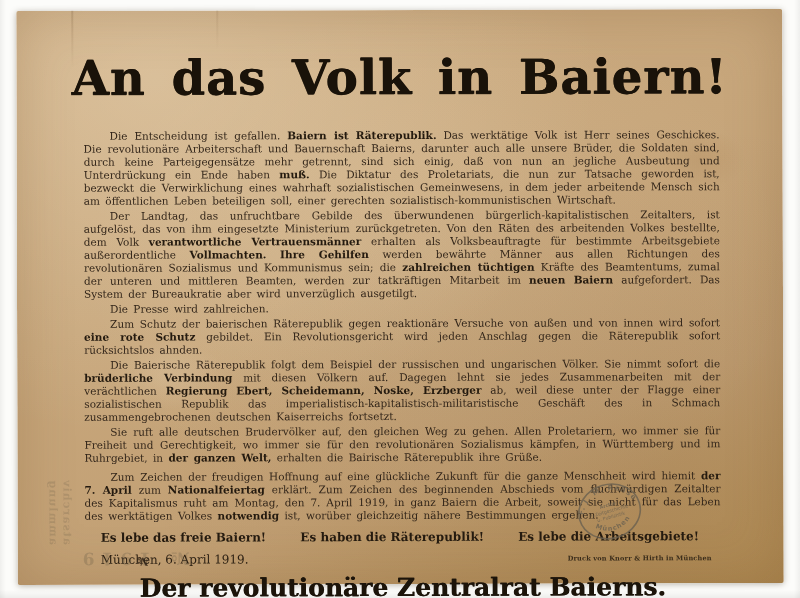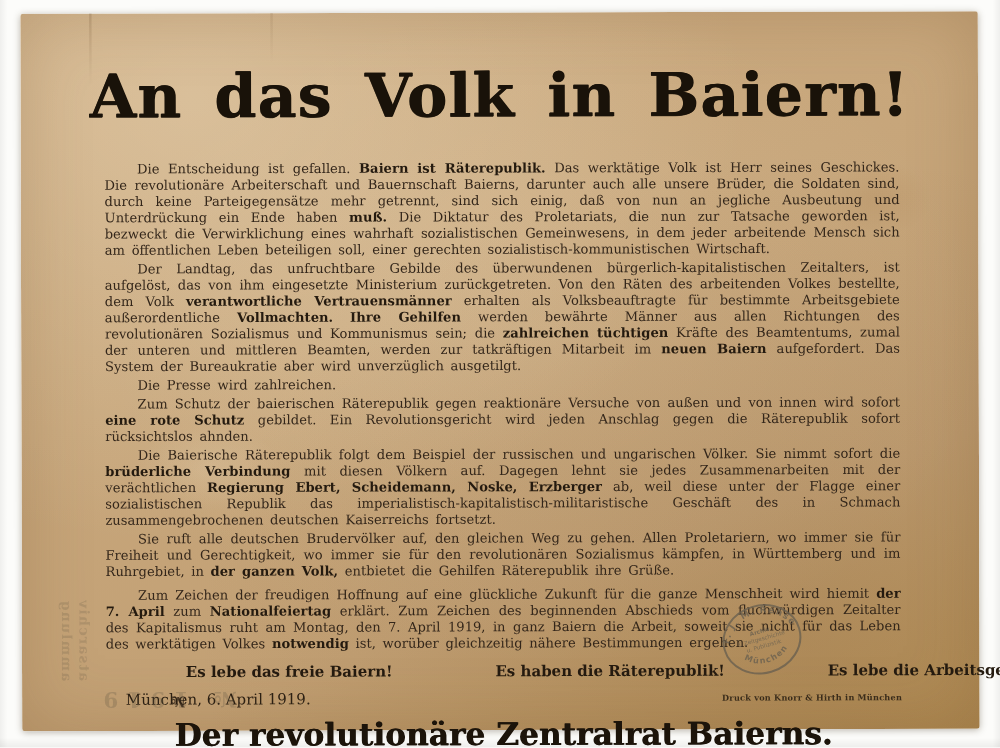--- a/index.html
+++ b/index.html
@@ -38,28 +38,28 @@
     text-shadow:.6px 0 0 #191209, 0 .4px 0 rgba(25,18,9,.7); }
 
   .body-text { position:absolute; top:119px; left:67px; width:636px; }
   .body-text p { font-size:10.5px; line-height:13px; text-align:justify;
     text-indent:26px; margin:0 0 2px 0; color:#33261a; word-spacing:2px; }
   .body-text p.gap-before { margin-top:6px; }
   .seg-b { font-weight:bold; color:#241a0f; }
 
   .vivas { margin-top:8px; padding-left:16px; font-weight:bold; font-size:12px;
     line-height:15px; color:#241a0f; white-space:nowrap; }
-  .vivas span { margin-right:30px;margin-left:48px; }
+  .vivas span { margin-right:30px; }
   .dateline { margin-top:7px; padding-left:16px; font-size:12px; line-height:15px;
     color:#2c2013; }
   .signature { margin-top:4px; text-align:center; font-weight:bold; font-size:25px;
     line-height:34px; color:#1c140a;
     text-shadow:.5px 0 0 #1c140a; }
 
-  .imprint { position:absolute; right:62px; bottom:21px; font-size:6.5px;
+  .imprint { position:absolute; right:72px; bottom:21px; font-size:6.5px;
     font-weight:bold; color:#3a2c1b; letter-spacing:.2px;padding-left:40px; }
 
   .stamp { position:absolute; left:558px; top:472px; width:68px; height:60px;
     transform:rotate(-16deg); opacity:.8; }
 
   .mark { position:absolute; color:#5c5340; font-weight:bold; }
   .mark.offset-text { left:-4px; top:474px; width:60px; font-size:11px; line-height:14px;
     transform:scale(-1,1) rotate(-90deg); transform-origin:30px 30px;
     opacity:.20; letter-spacing:1px; white-space:nowrap; }
   .mark.offset-number { left:58px; top:538px; font-size:17px; letter-spacing:7px;
@@ -80,21 +80,21 @@
   <div class="stain s2"></div>
 
   <div class="title">An das Volk in Baiern!</div>
 
   <div class="body-text">
     <p><span>Die Entscheidung ist gefallen. </span><span class="seg-b">Baiern ist Räterepublik.</span><span> Das werktätige Volk ist Herr seines Geschickes. Die revolutionäre Arbeiterschaft und Bauernschaft Baierns, darunter auch alle unsere Brüder, die Soldaten sind, durch keine Parteigegensätze mehr getrennt, sind sich einig, daß von nun an jegliche Ausbeutung und Unterdrückung ein Ende haben </span><span class="seg-b">muß.</span><span> Die Diktatur des Proletariats, die nun zur Tatsache geworden ist, bezweckt die Verwirklichung eines wahrhaft sozialistischen Gemeinwesens, in dem jeder arbeitende Mensch sich am öffentlichen Leben beteiligen soll, einer gerechten sozialistisch-kommunistischen Wirtschaft.</span></p>
     <p><span>Der Landtag, das unfruchtbare Gebilde des überwundenen bürgerlich-kapitalistischen Zeitalters, ist aufgelöst, das von ihm eingesetzte Ministerium zurückgetreten. Von den Räten des arbeitenden Volkes bestellte, dem Volk </span><span class="seg-b">verantwortliche Vertrauensmänner</span><span> erhalten als Volksbeauftragte für bestimmte Arbeitsgebiete außerordentliche </span><span class="seg-b">Vollmachten.</span><span> </span><span class="seg-b">Ihre Gehilfen</span><span> werden bewährte Männer aus allen Richtungen des revolutionären Sozialismus und Kommunismus sein; die </span><span class="seg-b">zahlreichen tüchtigen</span><span> Kräfte des Beamtentums, zumal der unteren und mittleren Beamten, werden zur tatkräftigen Mitarbeit im </span><span class="seg-b">neuen Baiern</span><span> aufgefordert. Das System der Bureaukratie aber wird unverzüglich ausgetilgt.</span></p>
     <p><span>Die Presse wird zahlreichen.</span></p>
     <p><span>Zum Schutz der baierischen Räterepublik gegen reaktionäre Versuche von außen und von innen wird sofort </span><span class="seg-b">eine rote Schutz</span><span> gebildet. Ein Revolutionsgericht wird jeden Anschlag gegen die Räterepublik sofort rücksichtslos ahnden.</span></p>
     <p><span>Die Baierische Räterepublik folgt dem Beispiel der russischen und ungarischen Völker. Sie nimmt sofort die </span><span class="seg-b">brüderliche Verbindung</span><span> mit diesen Völkern auf. Dagegen lehnt sie jedes Zusammenarbeiten mit der verächtlichen </span><span class="seg-b">Regierung Ebert, Scheidemann, Noske, Erzberger</span><span> ab, weil diese unter der Flagge einer sozialistischen Republik das imperialistisch-kapitalistisch-militaristische Geschäft des in Schmach zusammengebrochenen deutschen Kaiserreichs fortsetzt.</span></p>
-    <p><span>Sie ruft alle deutschen Brudervölker auf, den gleichen Weg zu gehen. Allen Proletariern, wo immer sie für Freiheit und Gerechtigkeit, wo immer sie für den revolutionären Sozialismus kämpfen, in Württemberg und im Ruhrgebiet, in </span><span class="seg-b">der ganzen Volk,</span><span> entbietet die Gehilfen Räterepublik ihre Grüße.</span></p>
+    <p><span>Sie ruft alle deutschen Brudervölker auf, den gleichen Weg zu gehen. Allen Proletariern, wo immer sie für Freiheit und Gerechtigkeit, wo immer sie für den revolutionären Sozialismus kämpfen, in Württemberg und im Ruhrgebiet, in </span><span class="seg-b">der ganzen Welt,</span><span> erhalten die Bairische Räterepublik ihre Grüße.</span></p>
     <p class="gap-before"><span>Zum Zeichen der freudigen Hoffnung auf eine glückliche Zukunft für die ganze Menschheit wird hiemit </span><span class="seg-b">der 7. April</span><span> zum </span><span class="seg-b">Nationalfeiertag</span><span> erklärt. Zum Zeichen des beginnenden Abschieds vom fluchwürdigen Zeitalter des Kapitalismus ruht am Montag, den 7. April 1919, in ganz Baiern die Arbeit, soweit sie nicht für das Leben des werktätigen Volkes </span><span class="seg-b">notwendig</span><span> ist, worüber gleichzeitig nähere Bestimmungen ergehen.</span></p>
 
     <div class="vivas">
       <span>Es lebe das freie Baiern!</span>
       <span>Es haben die Räterepublik!</span>
       <span>Es lebe die Arbeitsgebiete!</span>
     </div>
 
     <div class="dateline">München, 6. April 1919.</div>
 

